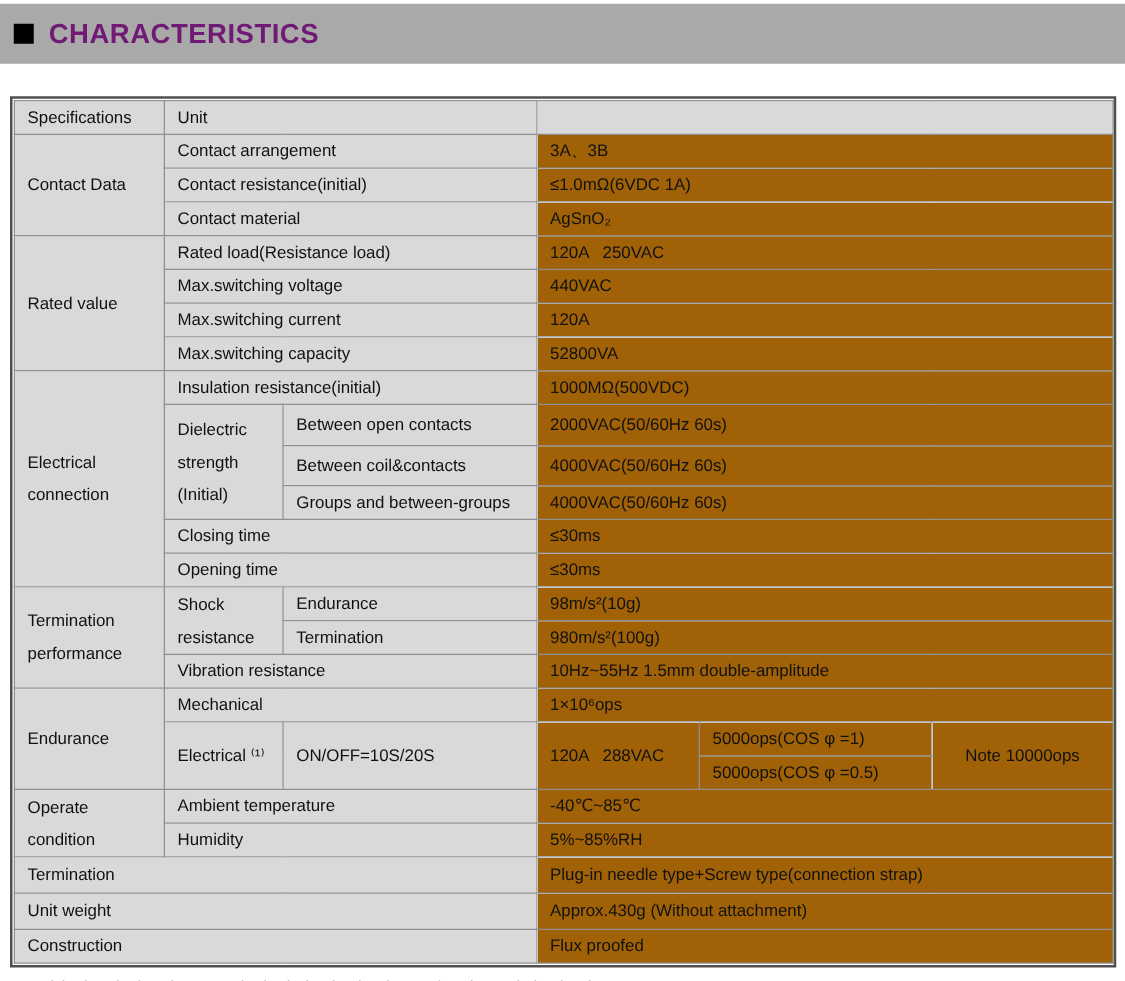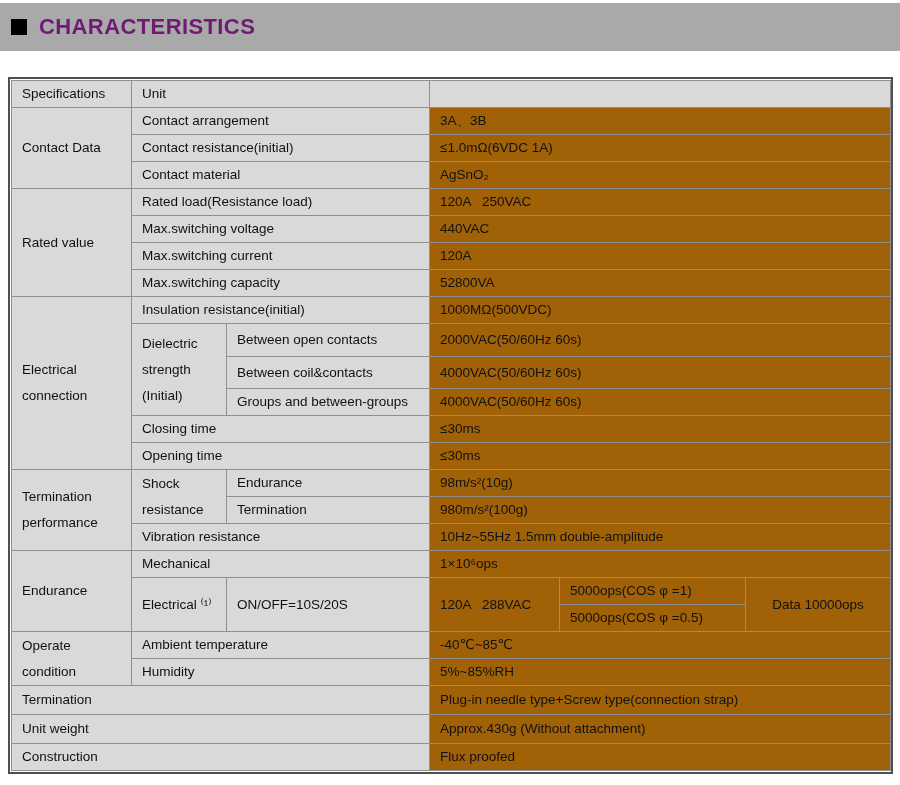--- a/index.html
+++ b/index.html
@@ -176,21 +176,21 @@
     <tr class="rh27">
       <td class="lbl" rowspan="3">Endurance</td>
       <td class="lbl" colspan="2">Mechanical</td>
       <td class="val" colspan="3">1×10⁶ops</td>
     </tr>
     <tr class="rh27">
       <td class="lbl" rowspan="2">Electrical ⁽¹⁾</td>
       <td class="lbl" rowspan="2">ON/OFF=10S/20S</td>
       <td class="val" rowspan="2">120A   288VAC</td>
       <td class="val">5000ops(COS φ =1)</td>
-      <td class="val" rowspan="2" style="text-align:center; padding-left:6px;">Data 10000ops</td>
+      <td class="val" rowspan="2" style="text-align:center; padding-left:6px;">Note 10000ops</td>
     </tr>
     <tr class="rh27">
       <td class="val">5000ops(COS φ =0.5)</td>
     </tr>
 
     <tr class="rh27">
       <td class="lbl wrap2" rowspan="2">Operate condition</td>
       <td class="lbl" colspan="2">Ambient temperature</td>
       <td class="val" colspan="3">-40℃~85℃</td>
     </tr>

